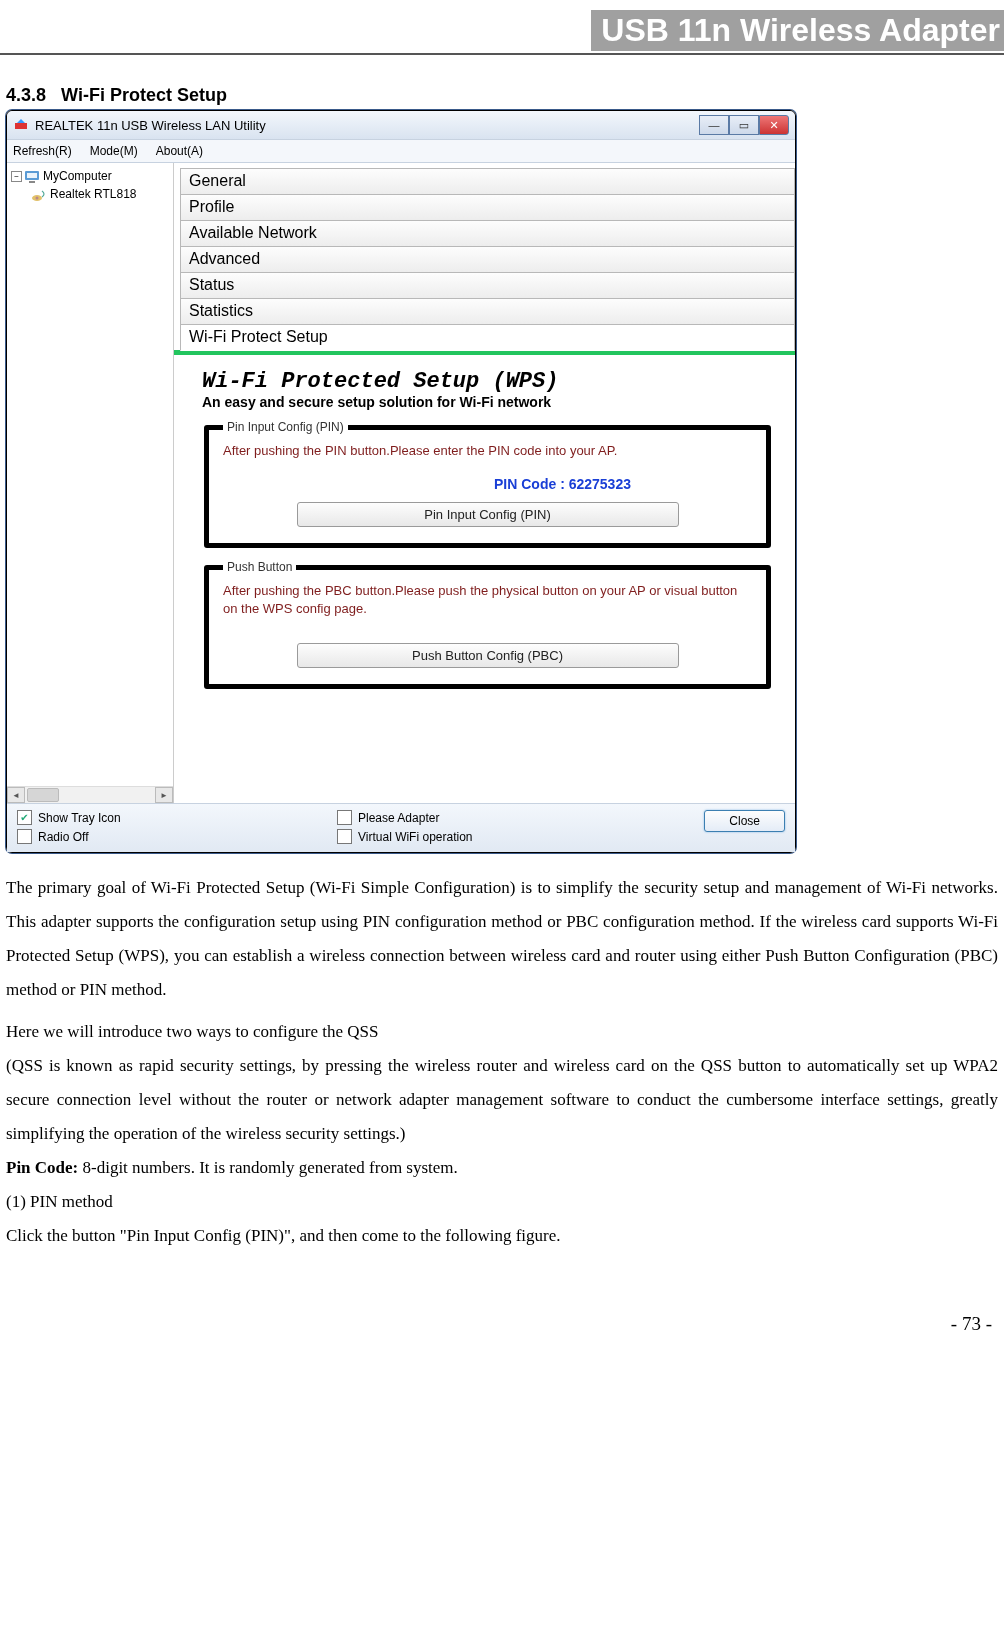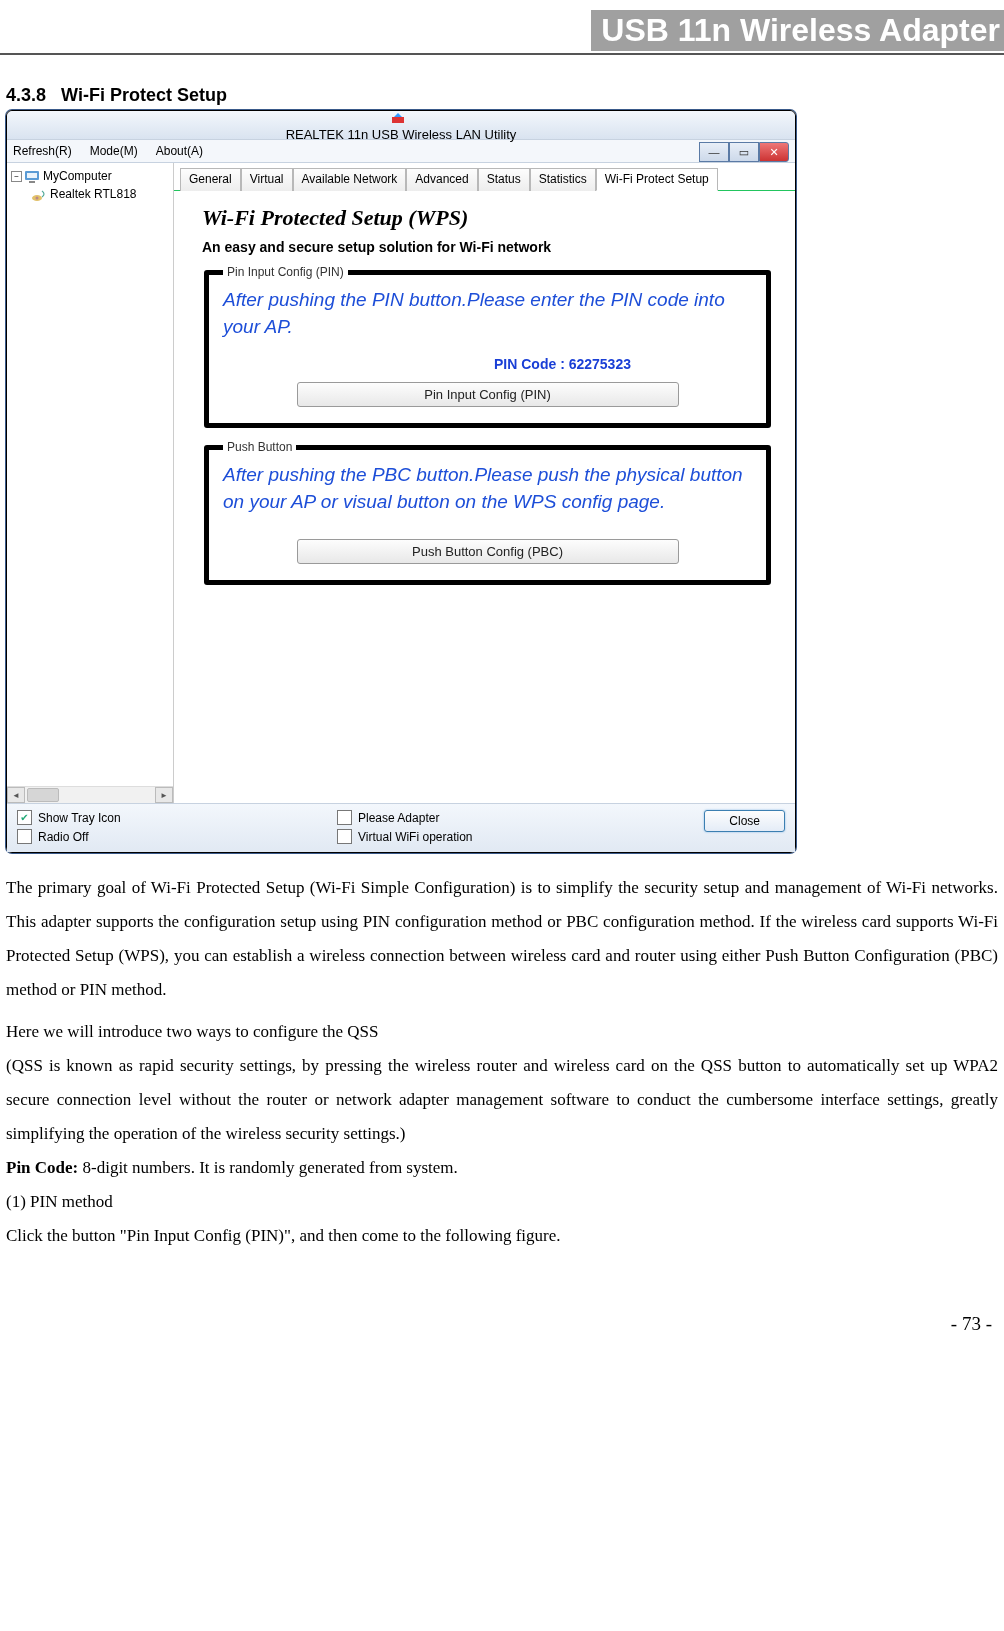--- a/index.html
+++ b/index.html
@@ -45,21 +45,20 @@
   .titlebar {
     height: 28px;
     background: linear-gradient(#f3f7fc, #d9e3f0);
     border-top-left-radius: 6px;
     border-top-right-radius: 6px;
     display: flex;
     align-items: center;
     padding: 0 6px;
     font-size: 13px;
     color: #000;
-    flex-direction: column;
   }
   .titlebar-icon {
     width: 16px;
     height: 16px;
     margin-right: 6px;
   }
   .win-buttons {
     margin-left: auto;
     display: flex;
     gap: 0;
@@ -139,22 +138,23 @@
   .main-pane {
     flex: 1;
     background: #fff;
     min-height: 640px;
     position:relative;
   }
   .tabs-row {
     display: flex;
     padding-left: 6px;
     padding-top:4px;
-    font-size: 12px;
-    border-bottom: 1px solid #22c55e;
+    font-size: 16px;
+    border-bottom: 5px solid #22c55e;
+    flex-direction: column;
   }
   .tab {
     padding: 3px 8px 4px 8px;
     border: 1px solid #b8b8b8;
     border-bottom: none;
     background: linear-gradient(#fdfdfd,#ededed);
     margin-right: 0px;
     position: relative;
     top: 1px;
     color:#000;
@@ -164,22 +164,21 @@
     border-bottom: 1px solid #fff;
     z-index: 2;
   }
   .panel-content {
     padding: 14px 22px 10px 28px;
   }
   .wps-title {
     font-weight: bold;
     font-style: italic;
     font-size: 22px;
-    font-family: Liberation Serif, serif;
-    margin-bottom: 8px;
+    font-family: Liberation Mono, monospace;
   }
   .wps-sub {
     font-weight: bold;
     font-size: 14px;
     margin-bottom: 10px;
   }
   fieldset.group {
     border: 5px solid #000000;
     border-radius: 3px;
     padding: 8px 14px 16px 14px;
@@ -205,25 +204,24 @@
     margin: 0 auto;
     padding: 4px 0;
     font-size: 13px;
     background: linear-gradient(#fdfdfd, #e8e8e8);
     border: 1px solid #9a9a9a;
     border-radius: 3px;
     text-align: center;
     color:#222;
   }
   .desc-text {
-    font-size: 19px;
-    color:#1d4ed8;
+    font-size: 13px;
+    color:#7f1d1d;
     line-height: 1.4;
     margin-bottom: 6px;
-    font-style: italic;
   }
   .bottom-bar {
     border-top: 1px solid #c7d2e0;
     background: linear-gradient(#f3f7fc,#e1e9f3);
     padding: 6px 10px 8px 10px;
     display: flex;
     font-size: 12px;
     align-items: flex-start;
   }
   .bottom-col {
@@ -331,21 +329,21 @@
       <div class="scrollbar">
         <div class="scroll-arrow">◄</div>
         <div class="scroll-thumb"></div>
         <div style="flex:1"></div>
         <div class="scroll-arrow">►</div>
       </div>
     </div>
     <div class="main-pane">
       <div class="tabs-row">
         <div class="tab">General</div>
-        <div class="tab">Virtual</div>
+        <div class="tab">Profile</div>
         <div class="tab">Available Network</div>
         <div class="tab">Advanced</div>
         <div class="tab">Status</div>
         <div class="tab">Statistics</div>
         <div class="tab active">Wi-Fi Protect Setup</div>
       </div>
       <div class="panel-content">
         <div class="wps-title">Wi-Fi Protected Setup (WPS)</div>
         <div class="wps-sub">An easy and secure setup solution for Wi-Fi network</div>
 

